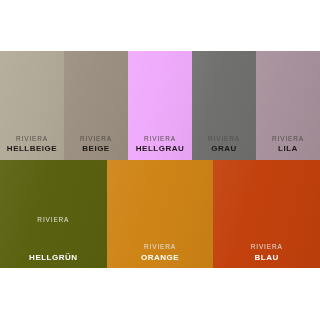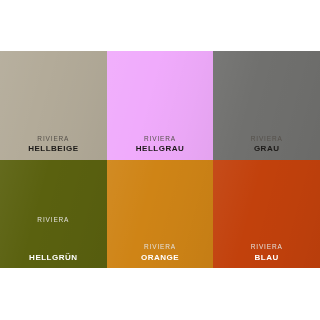--- a/index.html
+++ b/index.html
@@ -78,31 +78,39 @@
 
 <div id="swatch-board">
 
   <div class="swatch-row">
 
     <div class="swatch txt-dark" style="background-color: rgb(179, 171, 153);">
       <span class="brand">RIVIERA</span>
       <span class="color-name">HELLBEIGE</span>
     </div>
 
+    <div class="swatch txt-dark" style="background-color: rgb(155, 144, 129);">
+      <span class="brand">RIVIERA</span>
+      <span class="color-name">BEIGE</span>
+    </div>
 
     <div class="swatch txt-dark" style="background-color: #f0abfc;">
       <span class="brand">RIVIERA</span>
       <span class="color-name">HELLGRAU</span>
     </div>
 
     <div class="swatch txt-dark" style="background-color: rgb(112, 112, 110);">
       <span class="brand">RIVIERA</span>
       <span class="color-name">GRAU</span>
     </div>
 
+    <div class="swatch txt-dark" style="background-color: rgb(167, 145, 156);">
+      <span class="brand">RIVIERA</span>
+      <span class="color-name">LILA</span>
+    </div>
 
   </div>
 
   <div class="swatch-row">
 
     <div class="swatch txt-light" style="background-color: rgb(90, 97, 15); gap: 27px;">
       <span class="brand">RIVIERA</span>
       <span class="color-name">HELLGRÜN</span>
     </div>
 

